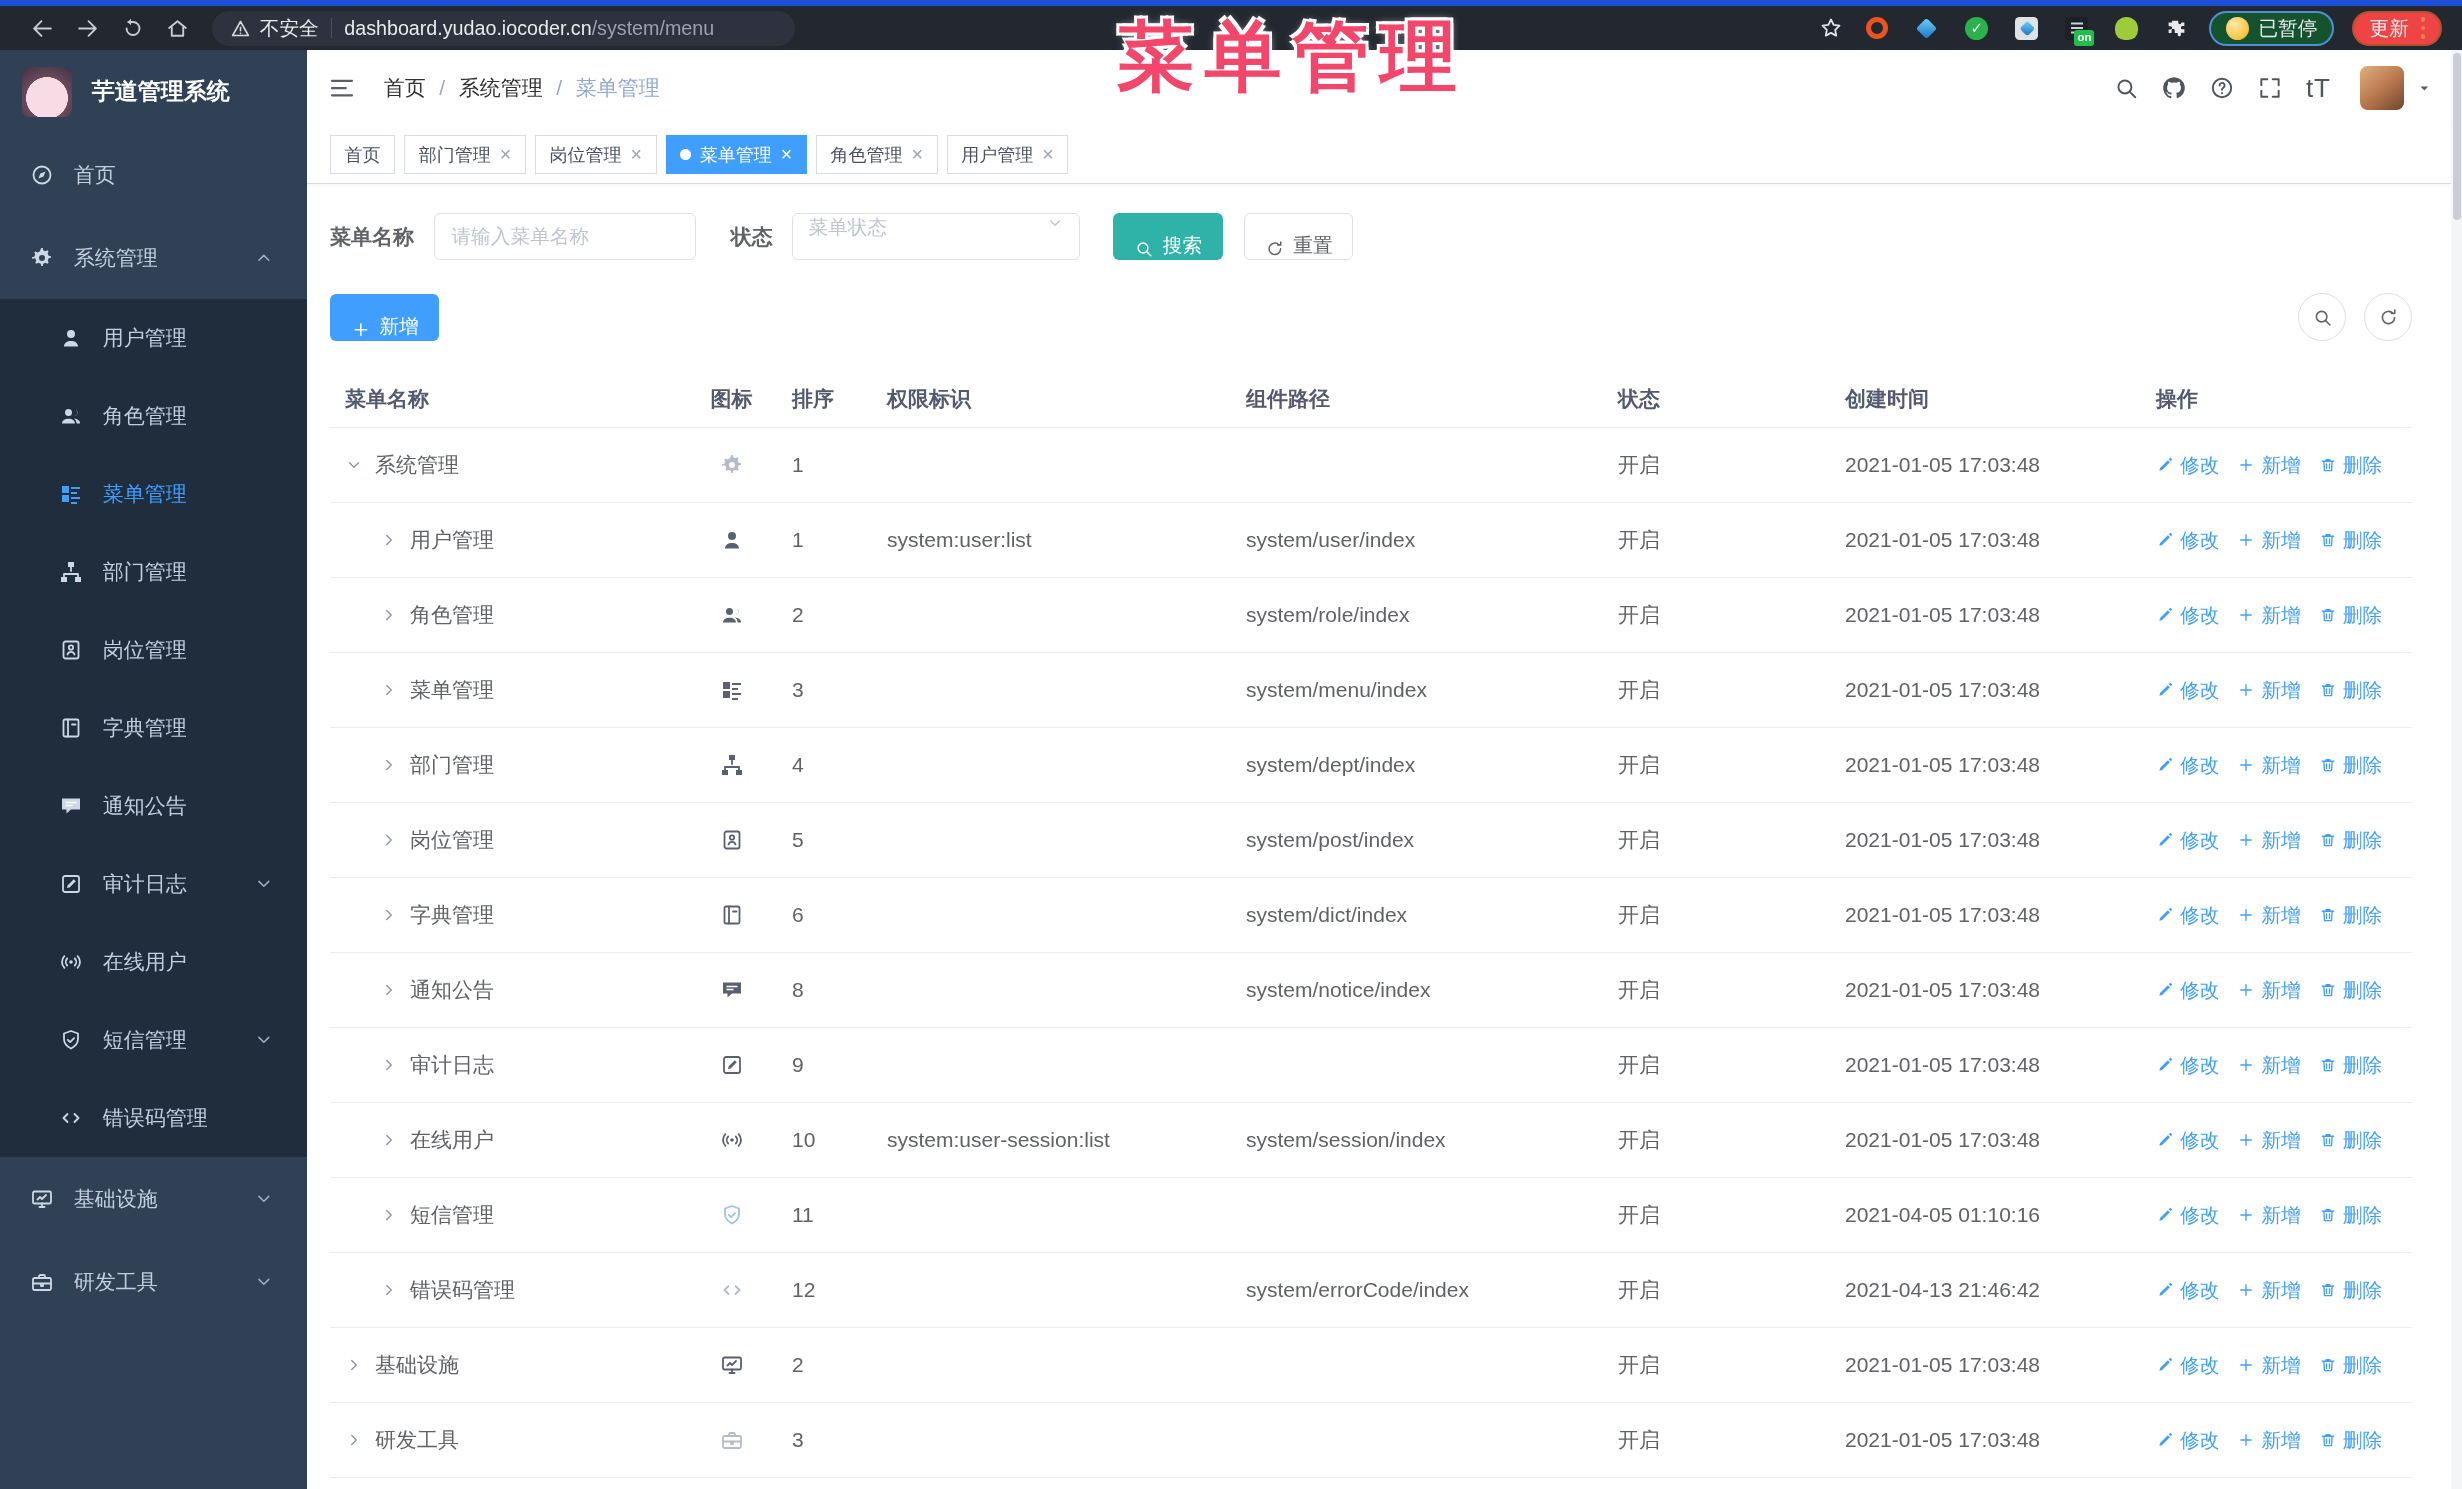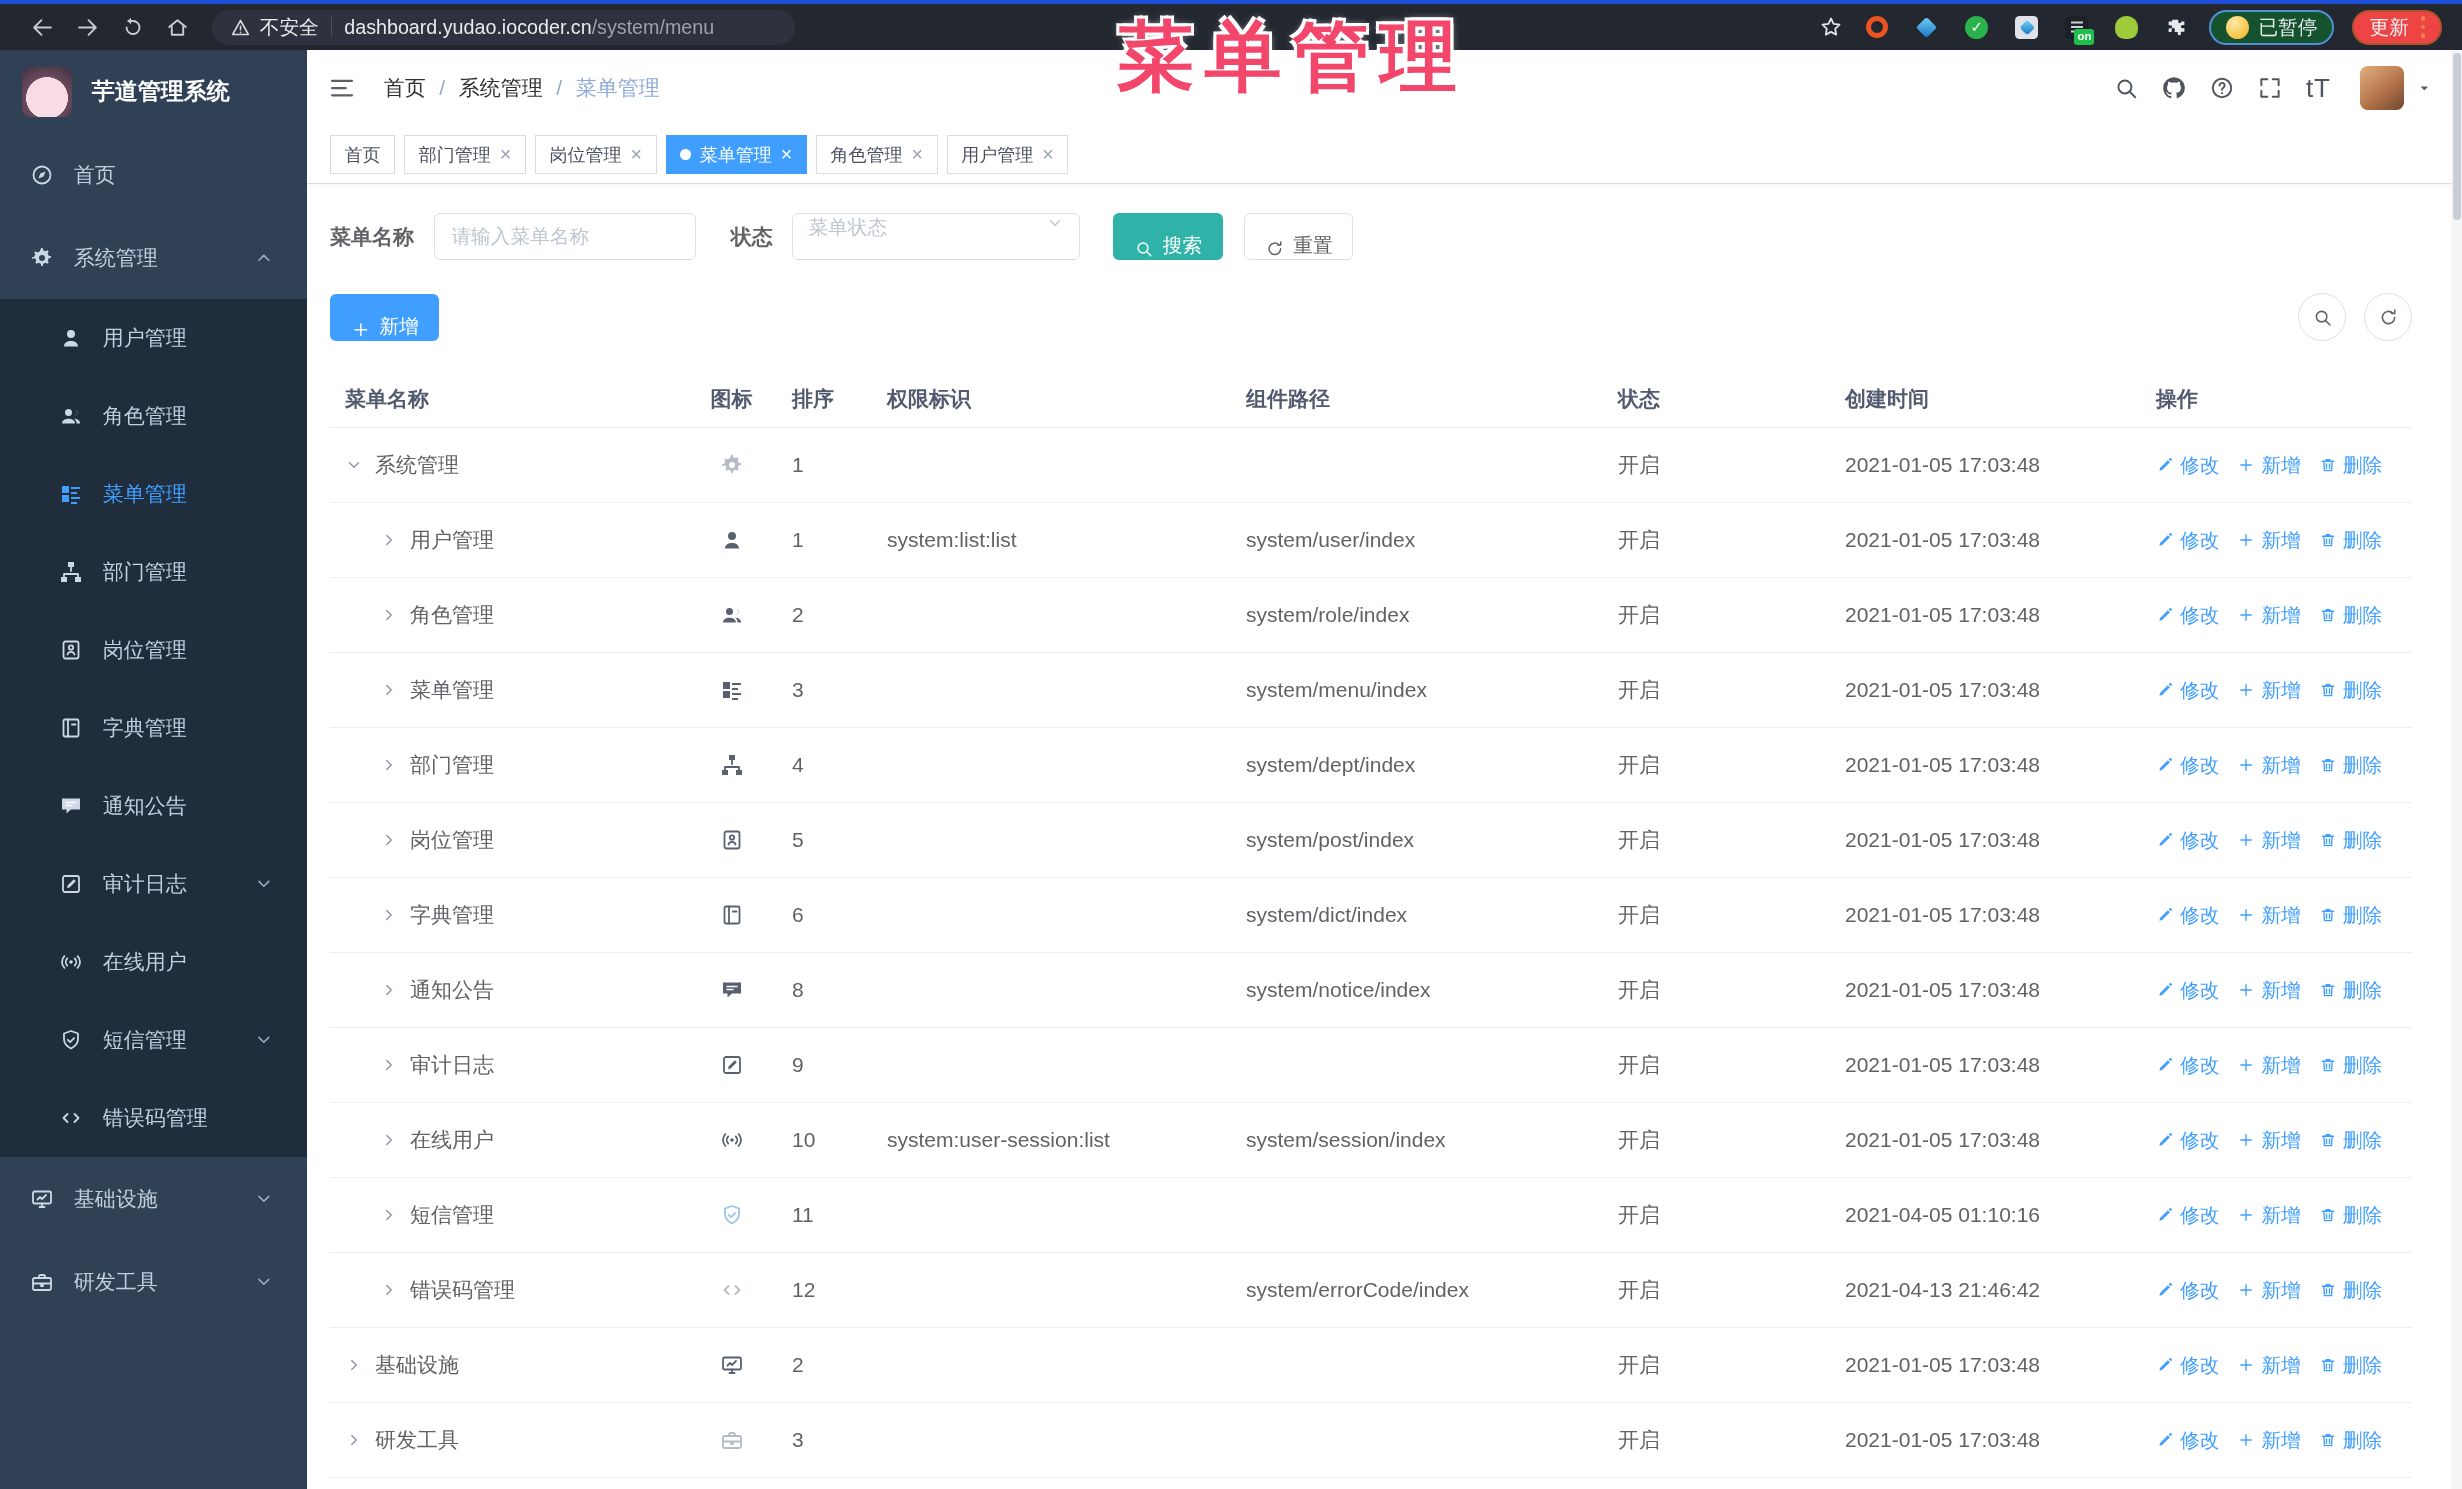--- a/index.html
+++ b/index.html
@@ -2,21 +2,21 @@
 <html style="font-size:12px"><head>
 <meta charset="utf-8">
 <style>
   html,body{margin:0;padding:0}
   body{width:2462px;height:1490px;overflow:hidden;position:relative;background:#fff;
        font-family:"Liberation Sans","DejaVu Sans",sans-serif;color:#606266}
   svg{display:block}
   .ico{fill:none;stroke:currentColor;stroke-width:1.8;stroke-linecap:round;stroke-linejoin:round}
 
   
-  .chrome{height:50px;box-sizing:border-box;background:#23272f;border-top:4px solid #1d4ed8;
+  .chrome{height:50px;box-sizing:border-box;background:#23272f;border-top:6px solid #1d4ed8;
           display:flex;align-items:center;padding:0 19.7px}
   .cicon{width:45px;height:42px;display:flex;align-items:center;justify-content:center;color:#c8ccd4;flex:0 0 auto}
   .cicon svg{width:25px;height:25px}
   .addr{margin-left:12px;width:583px;height:35px;border-radius:17.4px;background:#2d323e;display:flex;
         align-items:center;padding:0 18px;box-sizing:border-box;color:#e8eaed;font-size:19.7px;flex:0 0 auto}
   .addr .wicon{width:21px;height:21px;color:#d6d9de;margin-right:9px;flex:0 0 auto}
   .addr .sep{width:1.5px;height:19.7px;background:#4a5160;margin:0 12px}
   .addr .path{color:#9aa2ad}
   .chrome .spacer{flex:1}
   .star{color:#e2e5ea;margin-right:23px}
@@ -642,21 +642,21 @@
                   <use href="#i-chevron-right"></use>
                 </svg>
       <span class="nm">用户管理</span>
     </div>
     <div class="td c2 td-icon">
                 <svg viewBox="0 0 32 32" width="24" height="24">
                   <use href="#i-user"></use>
                 </svg>
               </div>
     <div class="td td-sort">1</div>
-    <div class="td c4 td-perm">system:list:list</div>
+    <div class="td c4 td-perm">system:user:list</div>
     <div class="td c5 td-path">system/user/index</div>
     <div class="td c6 td-status">开启</div>
     <div class="td c7 td-time">2021-01-05 17:03:48</div>
     <div class="td c8 td-ops">
       <span class="op">
                   <svg viewBox="0 0 24 24" width="18" height="18">
                     <use href="#i-pen"></use>
                   </svg>
                   <span class="t-edit">修改</span>
                 </span>

